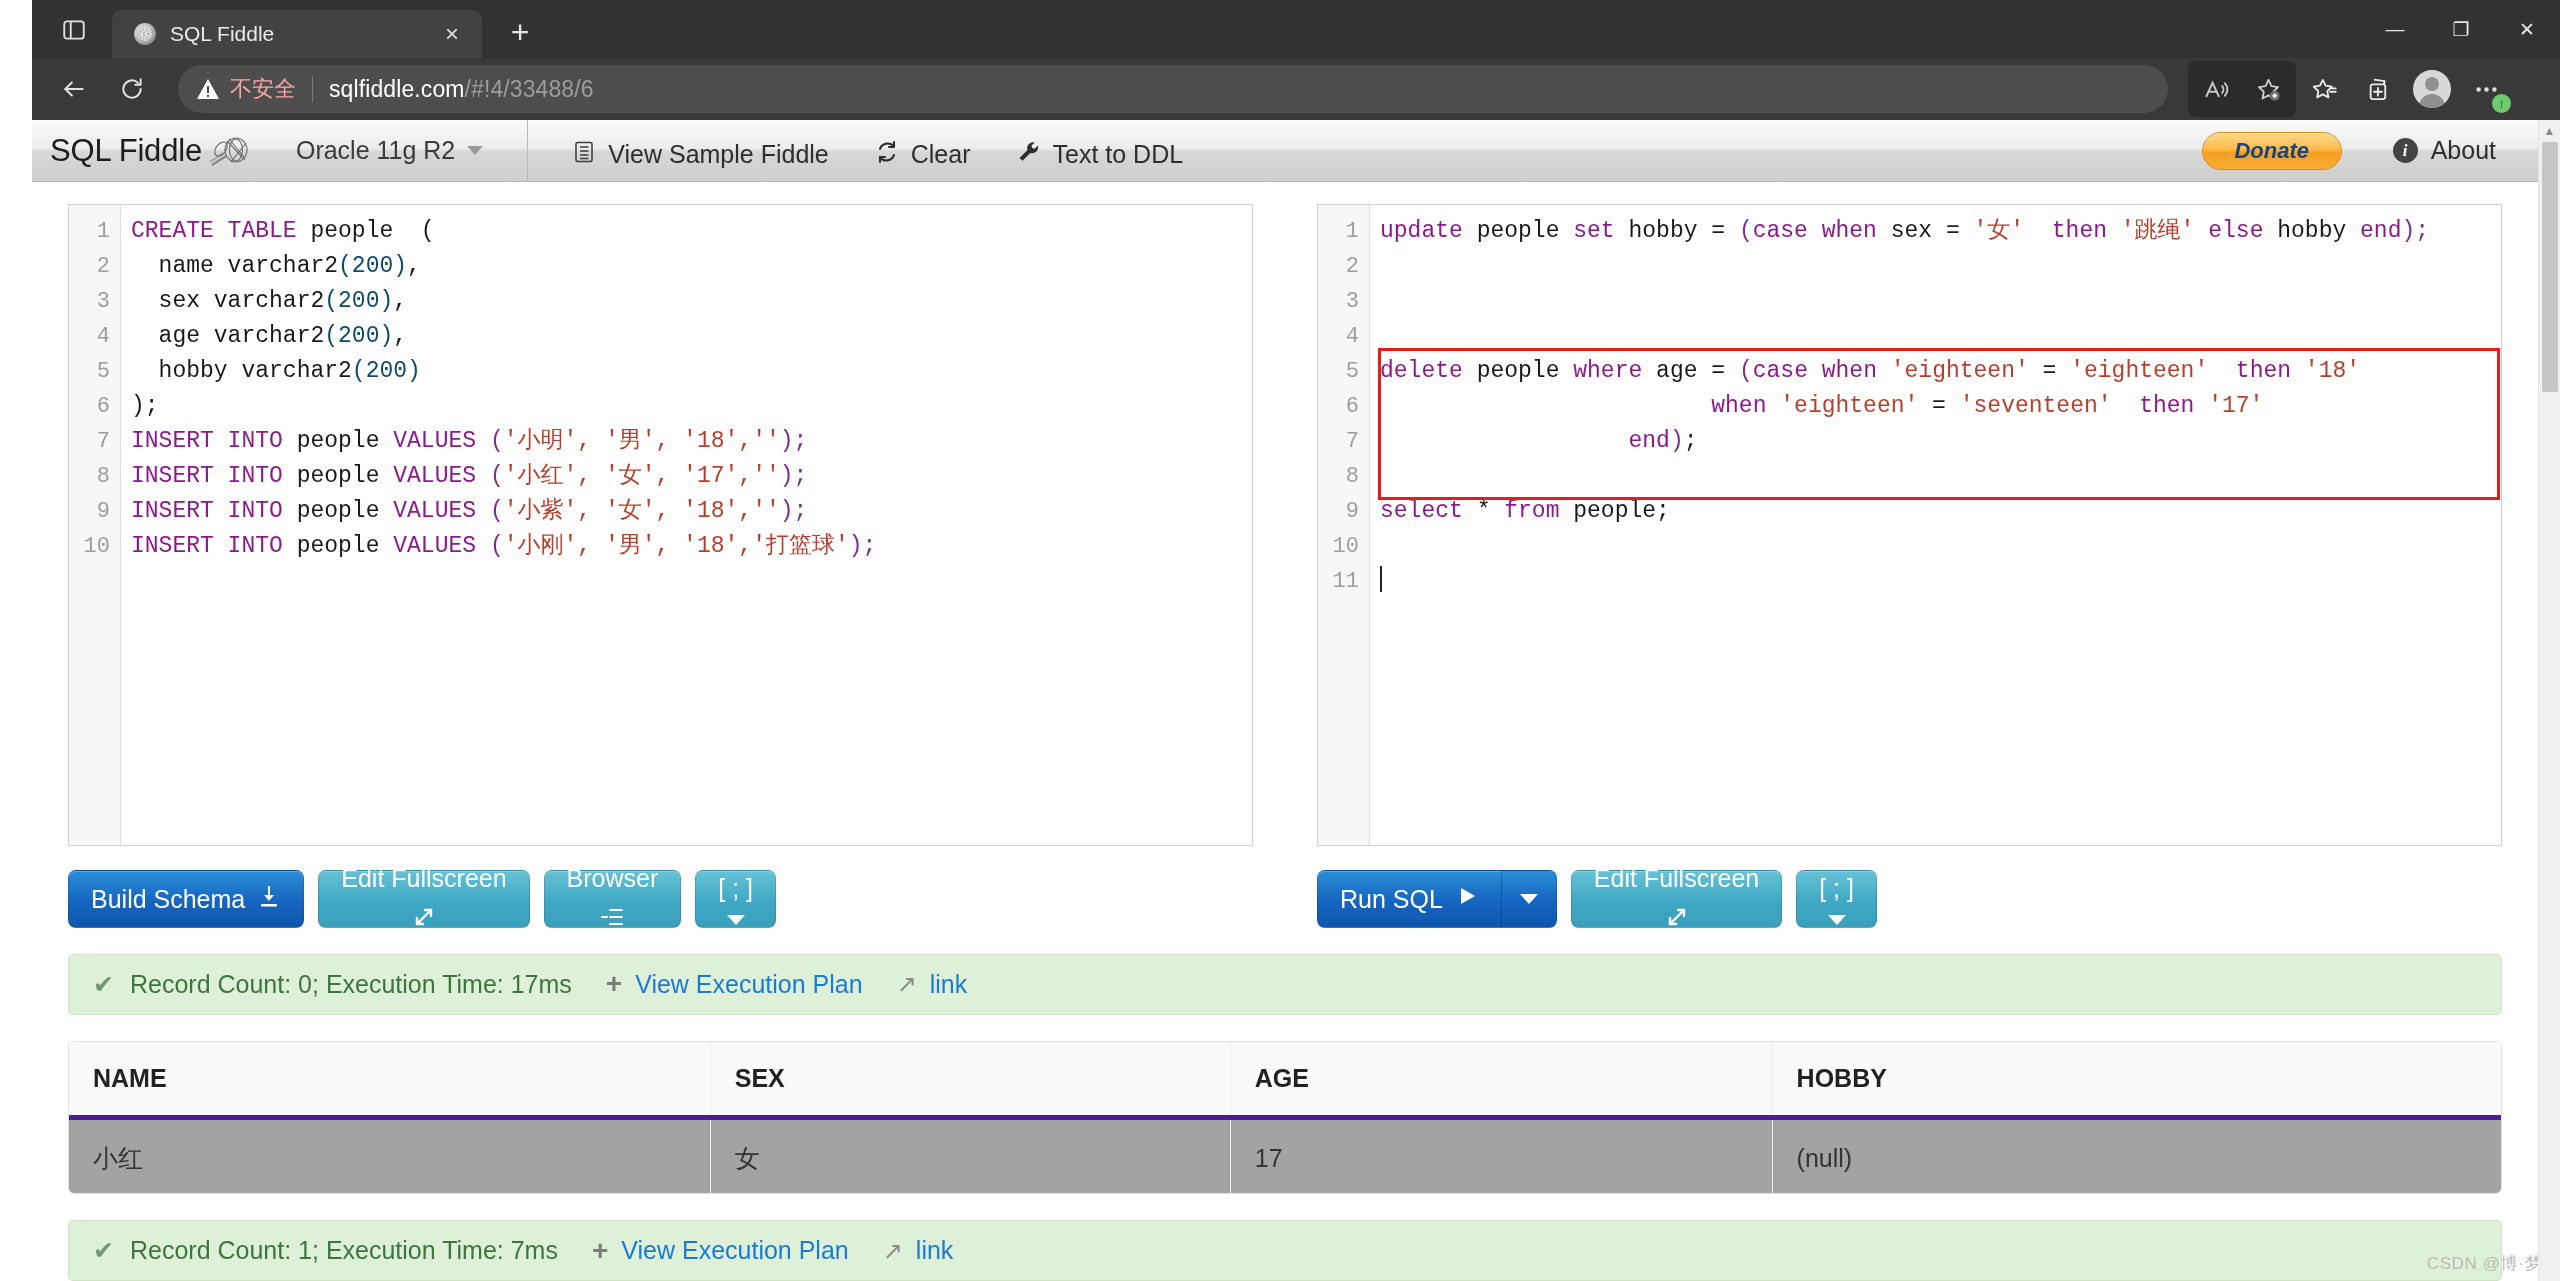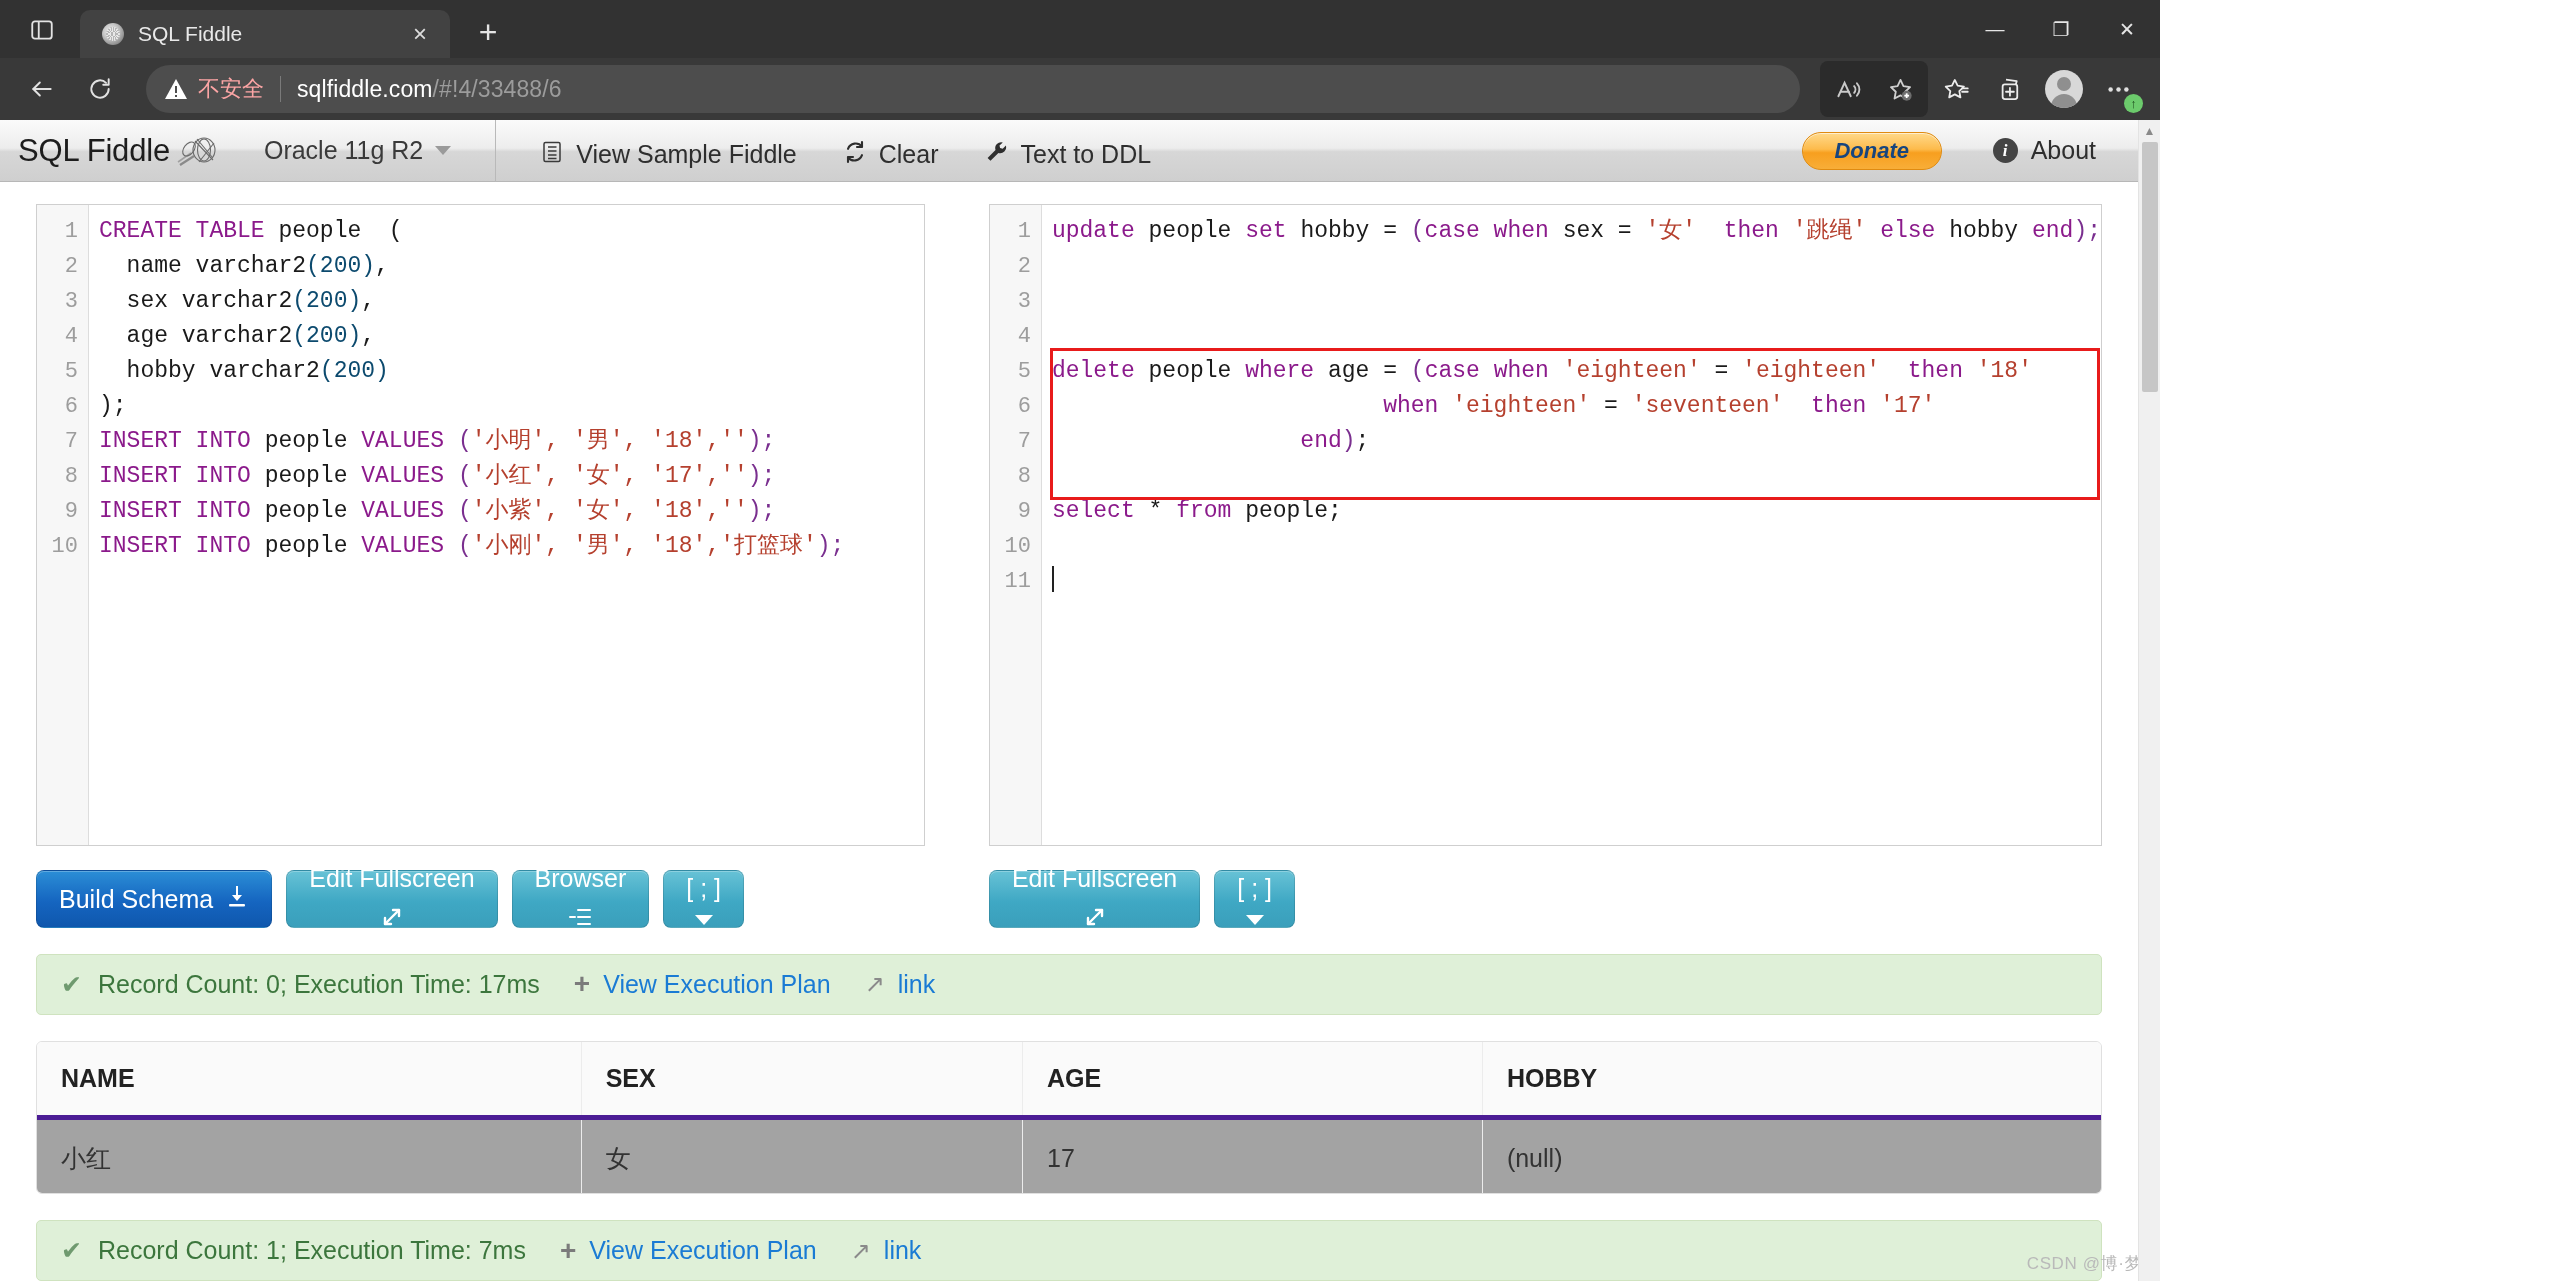--- a/index.html
+++ b/index.html
@@ -4,21 +4,21 @@
 <style>
   * { box-sizing: border-box; margin: 0; padding: 0; }
   html, body {
     width: 2560px; height: 1281px;
     font-family: "Liberation Sans", sans-serif;
     background: #ffffff;
     overflow: hidden;
   }
 
   
-  .browser { width: 2160px; height: 1281px; display: flex; flex-direction: column; }
+  .browser { width: 2560px; height: 1281px; display: flex; flex-direction: column; padding-left: 32px; }
 
   .tabstrip {
     height: 58px; background: #323232;
     display: flex; align-items: flex-end; padding-left: 14px; flex: 0 0 58px;
   }
   .tabs-btn {
     width: 56px; height: 56px; display: flex; align-items: center; justify-content: center;
     cursor: pointer;
   }
   .tabs-btn svg { width: 26px; height: 26px; }
@@ -485,20 +485,33 @@
                   <div>9</div>
                   <div>10</div>
                   <div>11</div>
                 </div>
               <div class="editor-right-wrap">
                 <div class="code" id="query-code"><div><span class="k">update </span><span class="t">people </span><span class="k">set </span><span class="t">hobby = </span><span class="p">(</span><span class="k">case when </span><span class="t">sex = </span><span class="s">'女'</span><span class="t">  </span><span class="k">then </span><span class="s">'跳绳'</span><span class="t"> </span><span class="k">else </span><span class="t">hobby </span><span class="k">end</span><span class="p">);</span></div><div></div><div></div><div></div><div><span class="k">delete </span><span class="t">people </span><span class="k">where </span><span class="t">age = </span><span class="p">(</span><span class="k">case when </span><span class="s">'eighteen'</span><span class="t"> = </span><span class="s">'eighteen'</span><span class="t">  </span><span class="k">then </span><span class="s">'18'</span></div><div><span class="t">                        </span><span class="k">when </span><span class="s">'eighteen'</span><span class="t"> = </span><span class="s">'seventeen'</span><span class="t">  </span><span class="k">then </span><span class="s">'17'</span></div><div><span class="t">                  </span><span class="k">end</span><span class="p">)</span><span class="t">;</span></div><div></div><div><span class="k">select </span><span class="t">* </span><span class="k">from </span><span class="t">people;</span></div><div></div><div><span class="caret-line"></span></div></div>
                 <div class="redbox"></div>
               </div>
             </div>
             <div class="btnrow">
+              <div class="btn-split">
+                <div class="btn btn-primary btn-main">
+                  <span>Run SQL</span>
+                  <span>
+                    <svg viewBox="0 0 24 24" fill="#fff">
+                        <path d="M6 4 L20 12 L6 20 Z"></path>
+                      </svg>
+                  </span>
+                </div>
+                <div class="btn-arrow">
+                  <span class="wcaret"></span>
+                </div>
+              </div>
               <div class="btn btn-teal">
                 <span>Edit Fullscreen</span>
                 <span>
                   <svg viewBox="0 0 24 24" fill="none" stroke="#fff" stroke-width="2.4" stroke-linecap="round">
                     <line x1="5" y1="19" x2="19" y2="5"></line>
                       <polyline points="13,5 19,5 19,11" stroke-linejoin="round"></polyline>
                     <polyline points="11,19 5,19 5,13" stroke-linejoin="round"></polyline>
                   </svg>
                 </span>
               </div>

